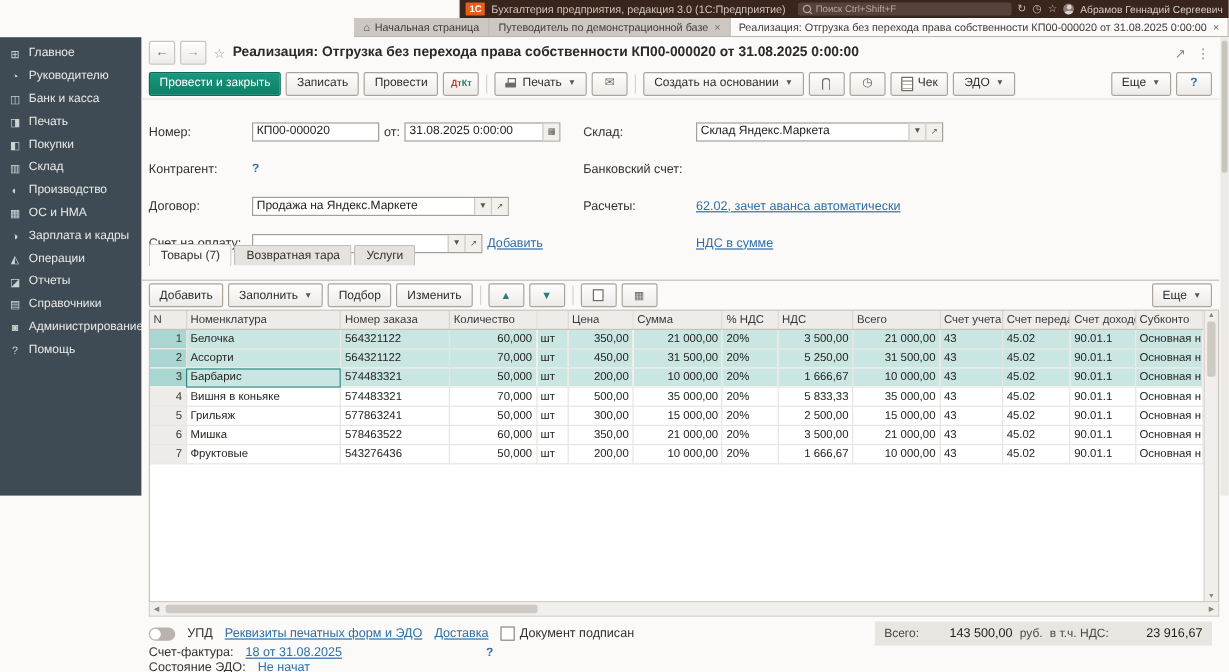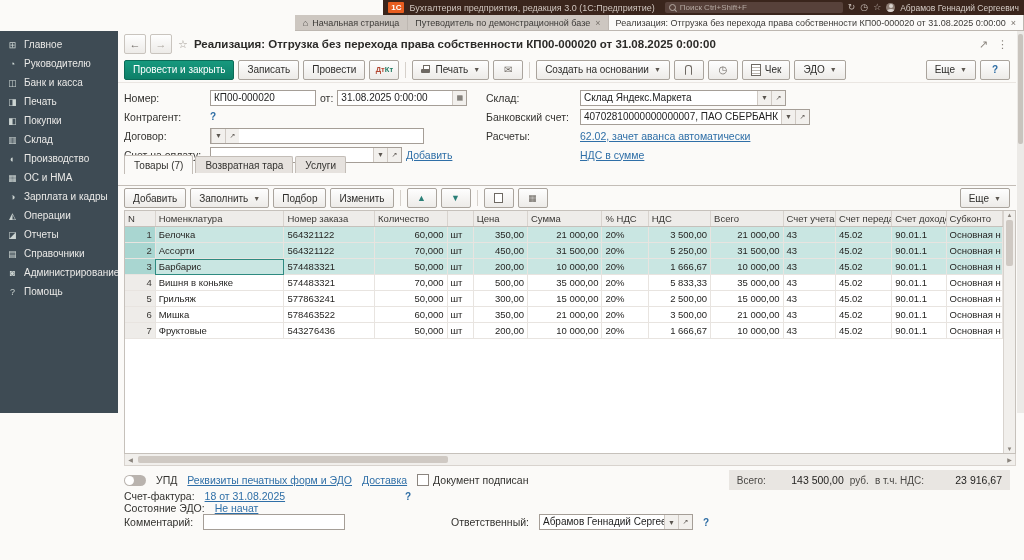--- a/index.html
+++ b/index.html
@@ -64,21 +64,21 @@
   .ico-receipt{width:8px;height:10px;border:1px solid #6e6963;background:repeating-linear-gradient(#fff 0 2px,#b9b4ae 2px 3px);}
   .ico-dtkt{font-size:7.5px;font-weight:bold;line-height:1;}
   .ico-dtkt .d{color:#b2452f;}
   .ico-dtkt .k{color:#1e7a62;}
 
   
   .formarea{padding:5px 6px 2px;display:flex;flex:0 0 auto;}
   .fcol{display:flex;flex-direction:column;}
   .fcol.left{width:362px;}
   .fcol.right{flex:1;}
-  .frow{height:19px;display:flex;align-items:center;gap:4px;}
+  .frow{height:19px;display:flex;align-items:center;gap:4px;margin-top:12px;}
   .flabel{font-size:10.5px;color:#33322f;white-space:nowrap;flex:0 0 auto;}
   .fcol.left .flabel{width:82px;}
   .fcol.right .flabel{width:90px;}
   .fieldbox{display:flex;align-items:stretch;height:16px;border:1px solid #a59e97;background:#fff;box-sizing:border-box;}
   .fval{flex:1;font-size:10px;padding:1px 3px;white-space:nowrap;overflow:hidden;color:#222;}
   .fbtn{width:13px;border-left:1px solid #cfc9c3;background:#f2f0ed;display:flex;align-items:center;justify-content:center;font-size:7px;color:#5a554f;flex:0 0 auto;}
   .w-num{width:106px;}
   .w-date{width:130px;}
   .w-combo{width:214px;}
   .w-invoice{width:192px;}
@@ -298,20 +298,21 @@
               <span class="fbtn">▦</span>
             </span>
           </div>
           <div class="frow">
             <span class="flabel">Контрагент:</span>
             <span class="qmark">?</span>
           </div>
           <div class="frow">
             <span class="flabel">Договор:</span>
             <span class="fieldbox w-combo">
+              <span class="fval">Продажа на Яндекс.Маркете</span>
               <span class="fbtn">▼</span>
               <span class="fbtn">↗</span>
             </span>
           </div>
           <div class="frow">
             <span class="flabel">Счет на оплату:</span>
             <span class="fieldbox w-invoice">
               <span class="fval"></span>
               <span class="fbtn">▼</span>
               <span class="fbtn">↗</span>
@@ -323,25 +324,20 @@
           <div class="frow">
             <span class="flabel">Склад:</span>
             <span class="fieldbox w-org">
               <span class="fval">Склад Яндекс.Маркета</span>
               <span class="fbtn">▼</span>
               <span class="fbtn">↗</span>
             </span>
           </div>
           <div class="frow">
             <span class="flabel">Банковский счет:</span>
-            <span class="fieldbox w-bank">
-              <span class="fval">40702810000000000007, ПАО СБЕРБАНК</span>
-              <span class="fbtn">▼</span>
-              <span class="fbtn">↗</span>
-            </span>
           </div>
           <div class="frow">
             <span class="flabel">Расчеты:</span>
             <span class="flink">62.02, зачет аванса автоматически</span>
           </div>
           <div class="frow">
             <span class="flabel"></span>
             <span class="flink">НДС в сумме</span>
           </div>
         </div>

